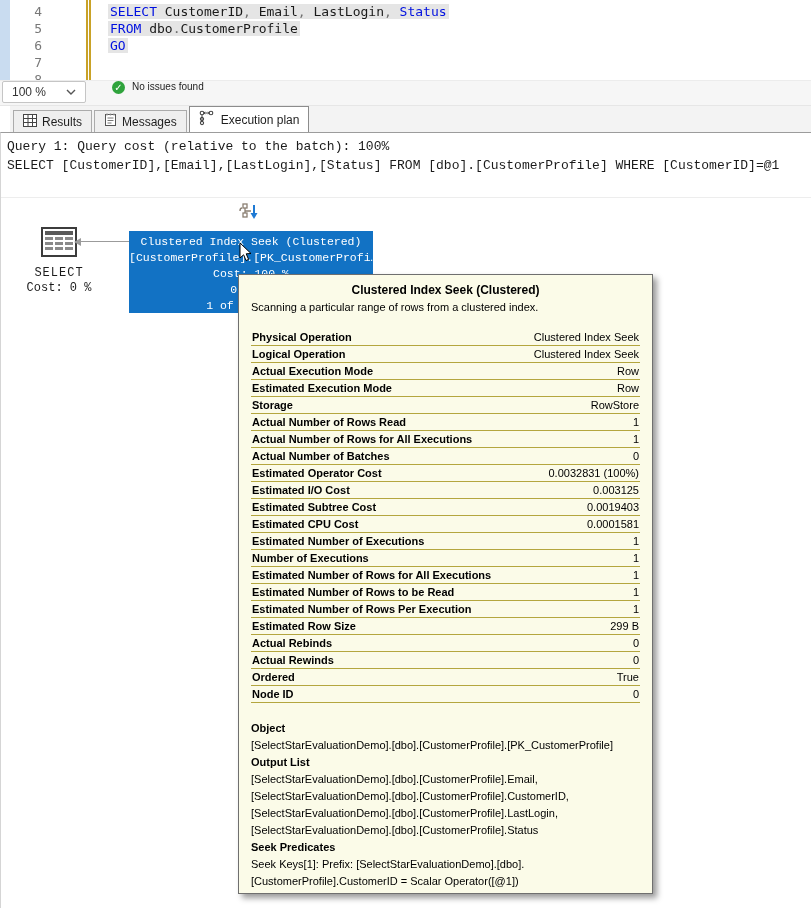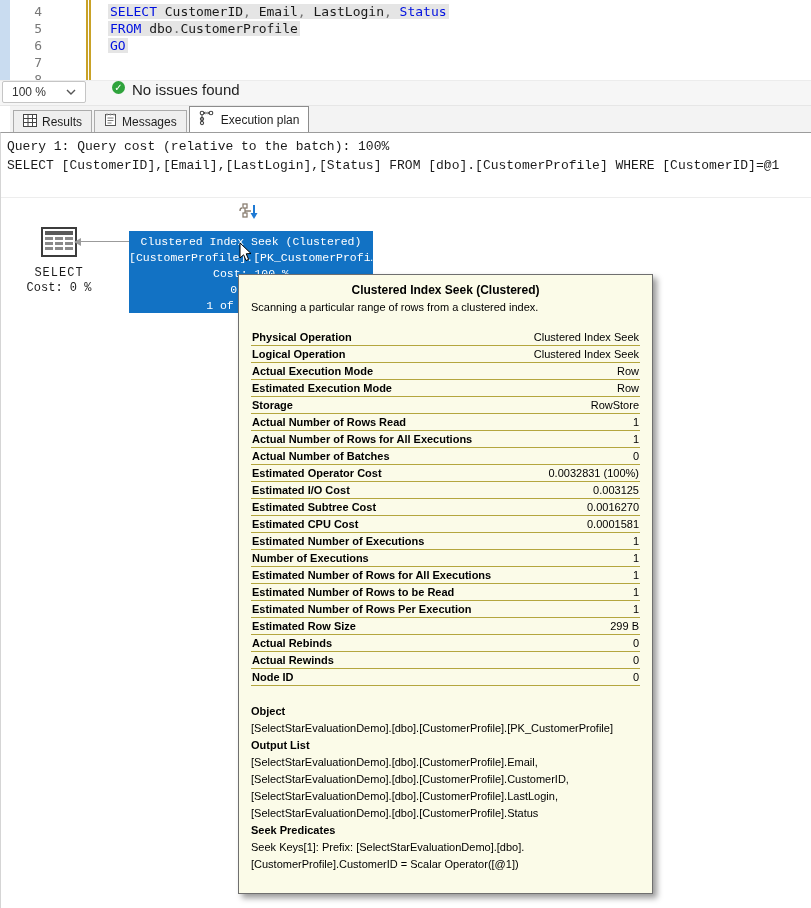--- a/index.html
+++ b/index.html
@@ -20,21 +20,21 @@
   .tok-kw { color:#0010e0; }
   .tok-id { color:#1a1a1a; }
   .tok-op { color:#707070; }
   .tok-num { color:#1a1a1a; }
 
   
   .statusbar { position:absolute; top:80px; left:0; width:811px; height:26px; background:#f6f6f6; border-top:1px solid #ececec; border-bottom:1px solid #e6e6e6; display:flex; align-items:flex-start; }
   .zoomctl { margin-left:2px; width:84px; height:22px; background:#fff; border:1px solid #c5c5c5; border-radius:2px; display:flex; align-items:center; justify-content:space-between; padding:0 9px; font-size:12px; color:#333; cursor:default; }
   .chev { font-size:10px; color:#555; }
   .check-badge { margin-left:26px; width:13px; height:13px; border-radius:50%; background:#2fa33c; color:#fff; font-size:10px; line-height:13px; text-align:center; flex:none; }
-  .statusmsg { margin-left:7px; font-size:15px; color:#1e1e1e; }
+  .statusmsg { margin-left:7px; font-size:10px; color:#1e1e1e; }
 
   
   .tabstrip { position:absolute; top:106px; left:10px; width:811px; height:26px; background:#f3f3f3; display:flex; align-items:flex-end; padding-left:3px; }
   .tab { display:flex; align-items:center; gap:5px; height:22px; padding:0 9px; background:#efefef; border:1px solid #ababab; border-bottom:none; font-size:12px; color:#1e1e1e; margin-right:2px; }
   .tab.active { height:26px; background:#fff; border-color:#8c8c8c; position:relative; z-index:3;margin-top:44px; }
   .tab svg { flex:none; }
 
   
   .planpane { position:absolute; top:132px; left:0; width:811px; height:776px; background:#fff; border-top:1px solid #9c9c9c; border-left:1px solid #d5d5d5; }
   .planheader { padding:4px 6px 0; font:13px/19px "Liberation Mono",monospace; color:#1b1b1b; white-space:nowrap; overflow:hidden; }
@@ -219,21 +219,21 @@
         <div class="tt-row">
           <span class="lbl">Estimated Operator Cost</span>
           <span class="val">0.0032831 (100%)</span>
         </div>
         <div class="tt-row">
           <span class="lbl">Estimated I/O Cost</span>
           <span class="val">0.003125</span>
         </div>
         <div class="tt-row">
           <span class="lbl">Estimated Subtree Cost</span>
-          <span class="val">0.0016270</span>
+          <span class="val">0.0019403</span>
         </div>
         <div class="tt-row">
           <span class="lbl">Estimated CPU Cost</span>
           <span class="val">0.0001581</span>
         </div>
         <div class="tt-row">
           <span class="lbl">Estimated Number of Executions</span>
           <span class="val">1</span>
         </div>
         <div class="tt-row">
@@ -256,20 +256,24 @@
           <span class="lbl">Estimated Row Size</span>
           <span class="val">299 B</span>
         </div>
         <div class="tt-row">
           <span class="lbl">Actual Rebinds</span>
           <span class="val">0</span>
         </div>
         <div class="tt-row">
           <span class="lbl">Actual Rewinds</span>
           <span class="val">0</span>
+        </div>
+        <div class="tt-row">
+          <span class="lbl">Ordered</span>
+          <span class="val">True</span>
         </div>
         <div class="tt-row">
           <span class="lbl">Node ID</span>
           <span class="val">0</span>
         </div>
       </div>
     <div class="tt-sections" id="tt-sections">
         <div class="tt-heading">Object</div>
         <div class="tt-line">[SelectStarEvaluationDemo].[dbo].[CustomerProfile].[PK_CustomerProfile]</div>
         <div class="tt-heading">Output List</div>

